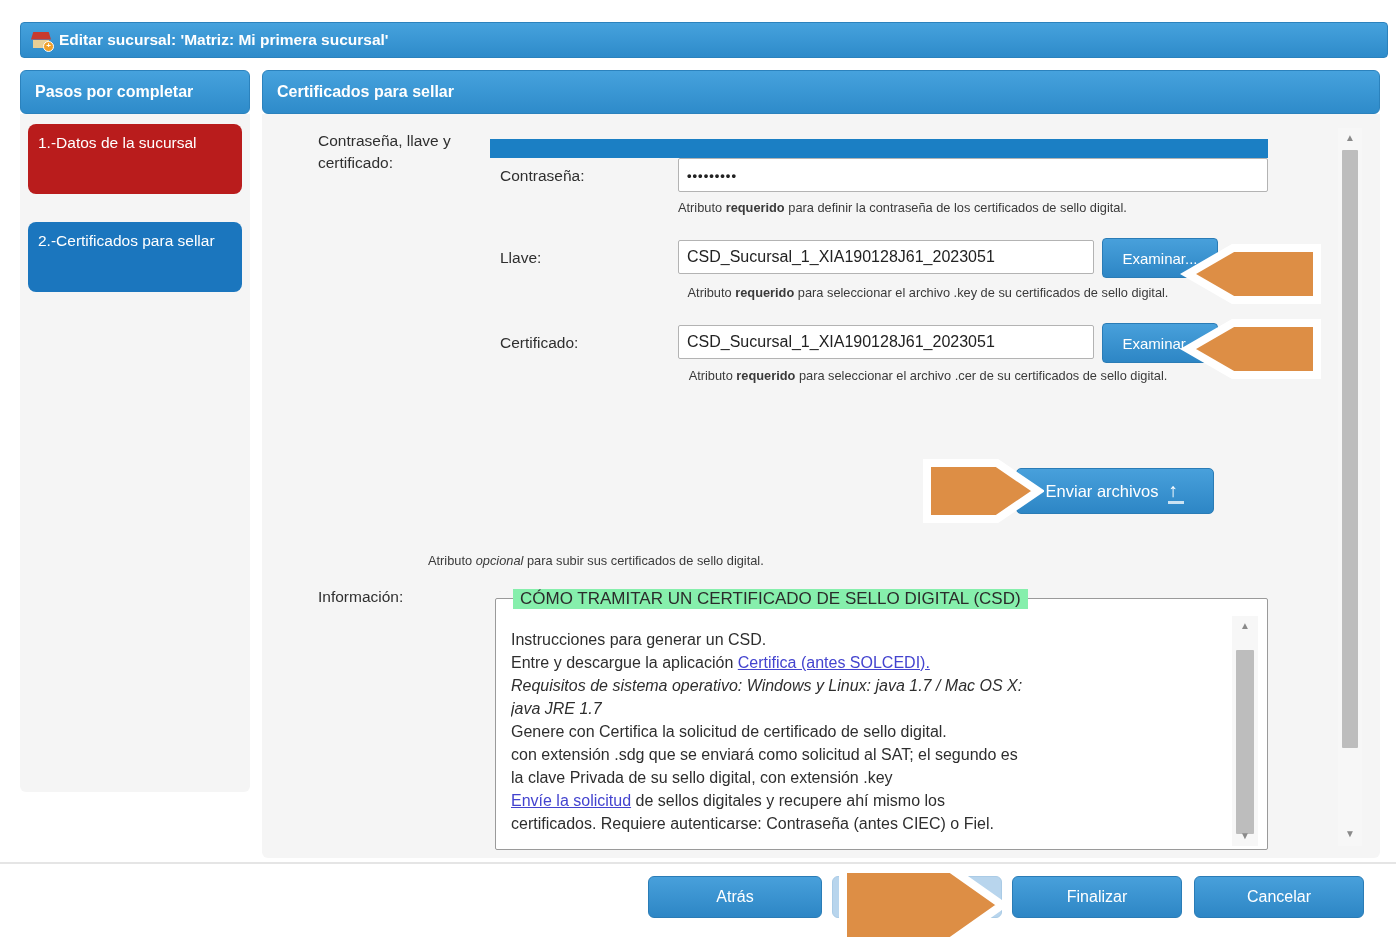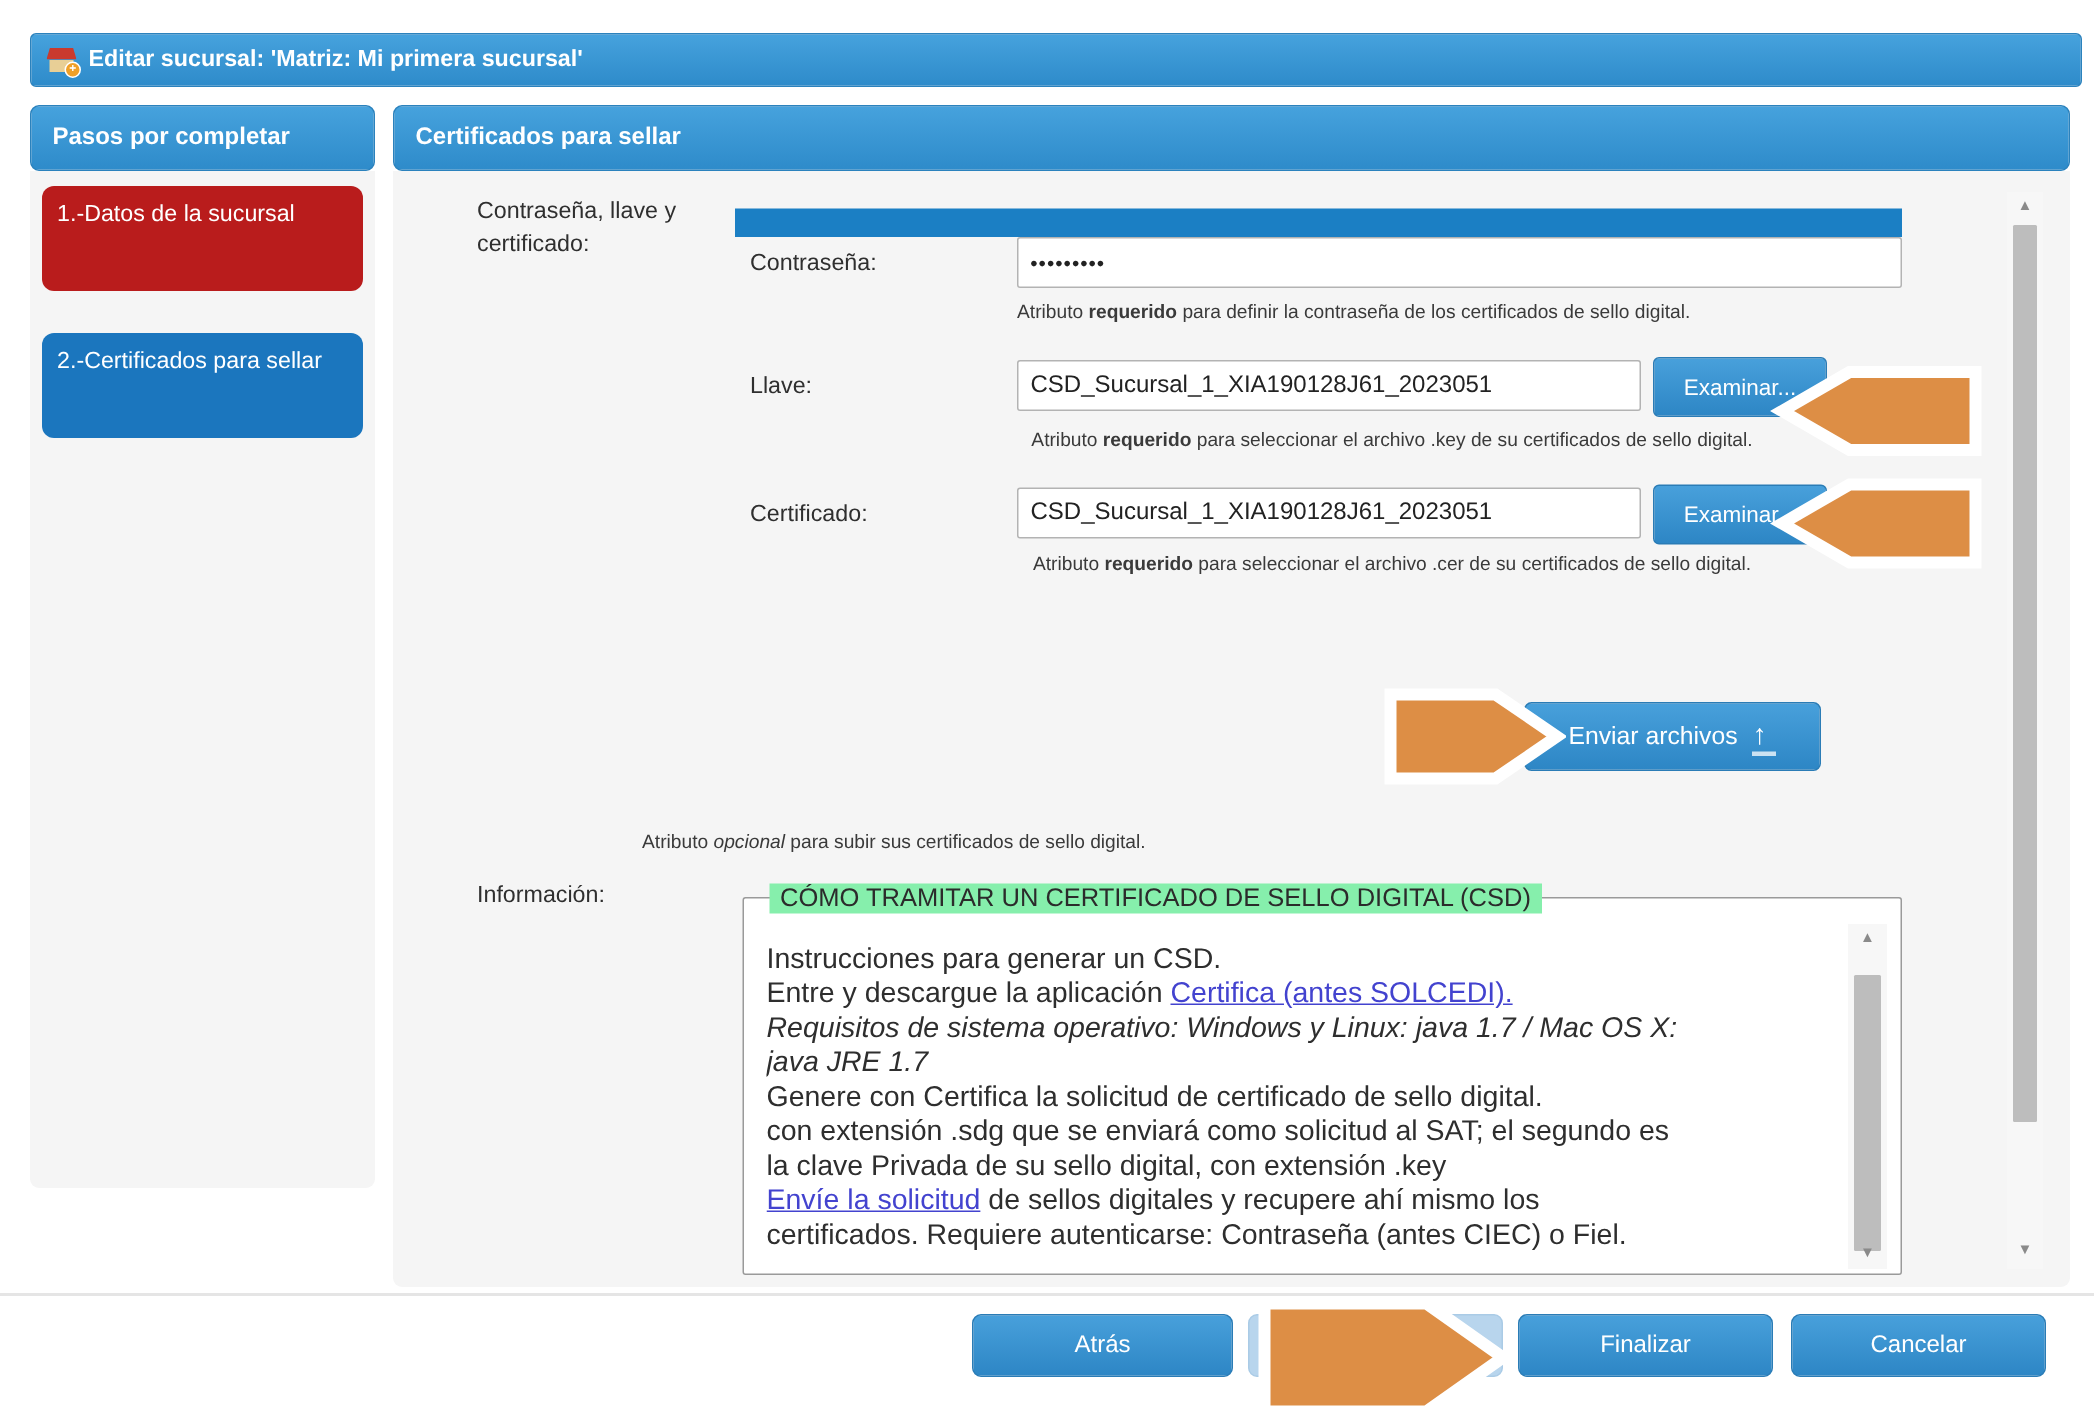--- a/index.html
+++ b/index.html
@@ -54,21 +54,21 @@
                font-size:19px;font-weight:bold;line-height:16px;color:#fff;}
   .upload-icon:after{content:"";position:absolute;left:0;right:0;bottom:-5px;height:3px;
                      background:rgba(255,255,255,.75);}
 
   
   .info-box{left:495px;top:598px;width:773px;height:252px;background:#fff;
             border:1px solid #9a9a9a;border-radius:2px;box-sizing:border-box;}
   .info-legend{position:absolute;left:513px;top:589px;background:#86efac;padding:0 7px;
                font-size:17px;color:#2b2b2b;}
   .info-content{left:511px;top:628px;width:690px;height:218px;overflow:hidden;}
-  .info-line{white-space:nowrap;font-size:19px;line-height:23px;color:#2e2e2e;}
+  .info-line{white-space:nowrap;font-size:16px;line-height:23px;color:#2e2e2e;}
   .info-line a.link{color:#4343cf;text-decoration:underline;cursor:pointer;}
   .info-line .italic{font-style:italic;}
 
   
   .sb{background:#f7f7f7;}
   .sb .sb-up,.sb .sb-down{position:absolute;left:0;right:0;text-align:center;color:#8a8a8a;
                           font-size:10px;height:16px;line-height:16px;cursor:pointer;}
   .sb .sb-up{top:2px;}
   .sb .sb-down{bottom:4px;}
   .sb .thumb{position:absolute;left:4px;right:4px;background:#bdbdbd;border-radius:1px;cursor:pointer;}

